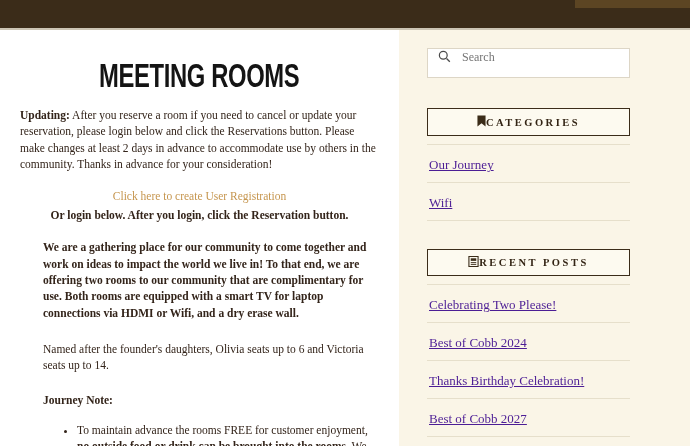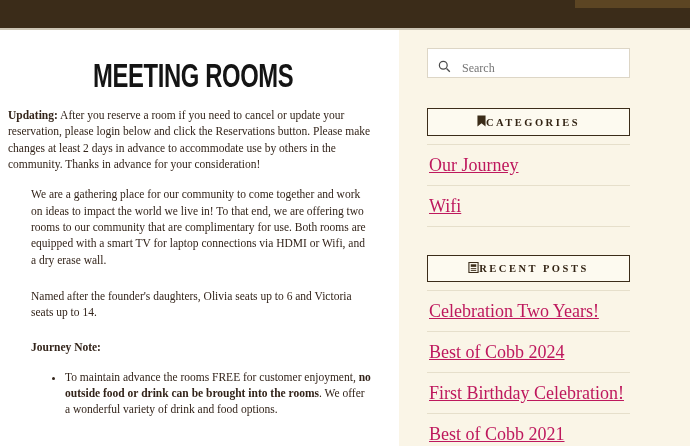--- a/index.html
+++ b/index.html
@@ -18,21 +18,21 @@
   }
   .topbar-accent {
     position:absolute; top:0; right:0;
     width:115px; height:8px;
     background:#5c4523;
   }
   
   .layout { display:flex; height:416px; }
   .main {
     width:455px; box-sizing:border-box;
-    padding:26px 20px 0 8px;
+    padding:26px 20px 0 20px;
     background:#ffffff;
   }
   .sidebar {
     flex:1; box-sizing:border-box;
     background:#faf5e7;
     padding:18px 60px 0 28px;
   }
   
   .title-wrap { text-align:center; margin:0 0 12px 0; }
   .page-title {
@@ -46,32 +46,32 @@
     margin:0;
   }
   .para { font-size:11.5px; line-height:1.42; margin:0 0 14px 0; }
   .center-block { text-align:center; margin:18px 0 16px 0; }
   .register-link {
     color:#c6964f; font-size:11.5px; text-decoration:none;
     display:block; margin-bottom:3px; cursor:pointer;
   }
   .login-note { font-weight:bold; font-size:11.5px; }
   .indent { margin-left:23px; margin-right:8px; }
-  .about-para { margin-bottom:20px; }
+  .about-para { margin-bottom:20px;font-weight:bold; }
   .naming-para { margin-bottom:20px; }
   .please-note { font-weight:bold; font-size:11.5px; margin:0 0 16px 23px; }
   ul.notes {
     margin:0 8px 0 43px; padding-left:14px;
     font-size:11.5px; line-height:1.42;
   }
   ul.notes li { margin-bottom:2px; }
   b { font-weight:bold; }
   
   .search-box {
-    display:flex; align-items:flex-end;
+    display:flex; align-items:flex-start;
     background:#ffffff;
     border:1px solid #ddd6c6;
     height:30px; padding:0 10px;
     margin-bottom:30px; box-sizing:border-box;
   }
   .search-box input {
     flex:1; margin-left:9px;
     border:none; outline:none; background:transparent;
     font-family:"Liberation Serif", serif;
     font-size:12px; color:#7c7c7c;
@@ -88,41 +88,45 @@
   }
   .widget-list {
     list-style:none; margin:0 0 28px 0; padding:0;
     border-top:1px solid #e6dfcb;
   }
   .widget-list li {
     border-bottom:1px solid #e6dfcb;
     padding:10px 2px 9px 2px;
   }
   .widget-list a {
-    color:#be185d; font-size:18px;
+    color:#4c1d95; font-size:13px;
     text-decoration:underline; cursor:pointer;
   }
 </style>
 </head>
 <body>
 
 <header class="topbar">
   <div class="topbar-accent"></div>
 </header>
 
 <div class="layout">
 
   <main class="main">
 
     <div class="title-wrap">
       <h1 class="page-title">MEETING ROOMS</h1>
     </div>
 
     <p class="para"><b>Updating:</b><span> After you reserve a room if you need to cancel or update your reservation, please login below and click the Reservations button. Please make changes at least 2 days in advance to accommodate use by others in the community. Thanks in advance for your consideration!</span></p>
 
+    <div class="center-block">
+      <a class="register-link">Click here to create User Registration</a>
+      <span class="login-note">Or login below. After you login, click the Reservation button.</span>
+    </div>
 
     <p class="para indent about-para">We are a gathering place for our community to come together and work on ideas to impact the world we live in! To that end, we are offering two rooms to our community that are complimentary for use. Both rooms are equipped with a smart TV for laptop connections via HDMI or Wifi, and a dry erase wall.</p>
 
     <p class="para indent naming-para">Named after the founder's daughters, Olivia seats up to 6 and Victoria seats up to 14.</p>
 
     <p class="please-note">Journey Note:</p>
 
     <ul class="notes">
       <li><span>To maintain advance the rooms FREE for customer enjoyment, </span><b>no outside food or drink can be brought into the rooms</b><span>. We offer a wonderful variety of drink and food options.</span></li>
 
@@ -160,21 +164,21 @@
         <svg width="11" height="11" viewBox="0 0 12 12">
           <rect x="1" y="0.5" width="10" height="11" fill="none" stroke="#3b2c19" stroke-width="1.2"></rect>
           <rect x="3" y="2.5" width="6" height="2.8" fill="#3b2c19"></rect>
           <line x1="3" y1="7.2" x2="9" y2="7.2" stroke="#3b2c19" stroke-width="1"></line>
           <line x1="3" y1="9.2" x2="9" y2="9.2" stroke="#3b2c19" stroke-width="1"></line>
         </svg>
       </span>
       <span>RECENT POSTS</span>
     </div>
     <ul class="widget-list">
-      <li><a>Celebration Two Years!</a></li>
+      <li><a>Celebrating Two Please!</a></li>
       <li><a>Best of Cobb 2024</a></li>
-      <li><a>First Birthday Celebration!</a></li>
-      <li><a>Best of Cobb 2021</a></li>
+      <li><a>Thanks Birthday Celebration!</a></li>
+      <li><a>Best of Cobb 2027</a></li>
       <li></li>
     </ul>
 
   </aside>
 </div>
 
 </body></html>

